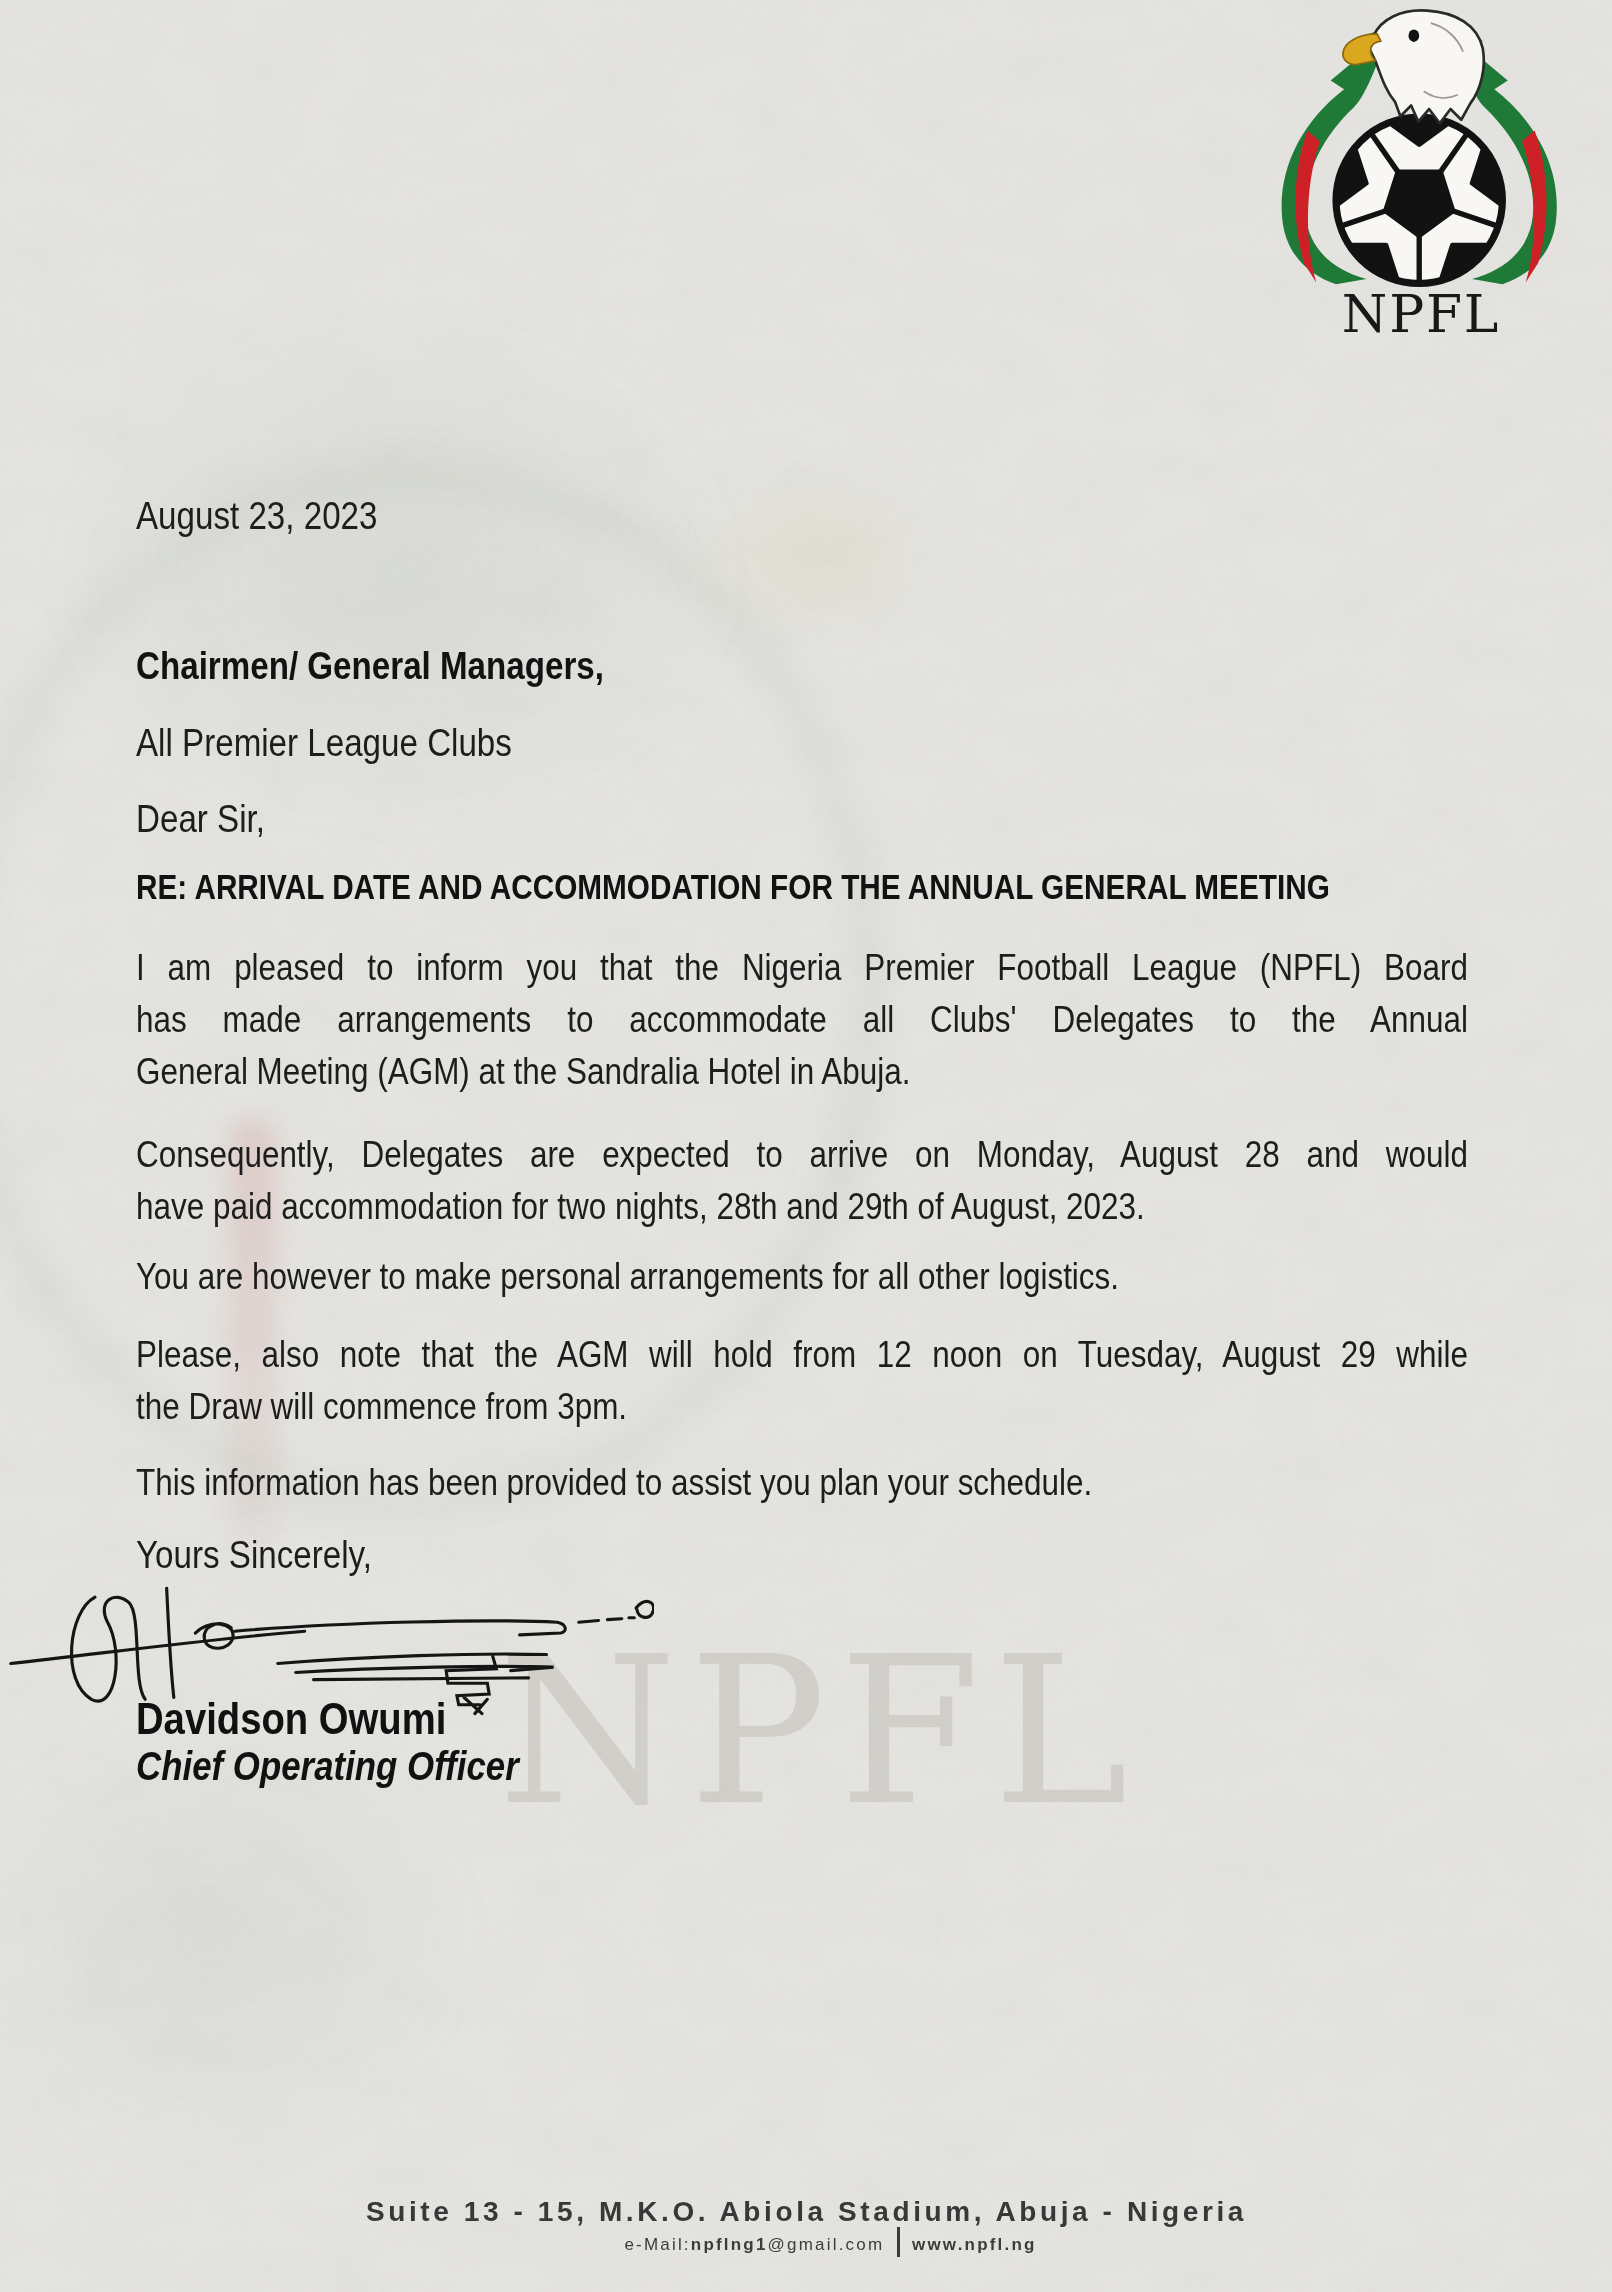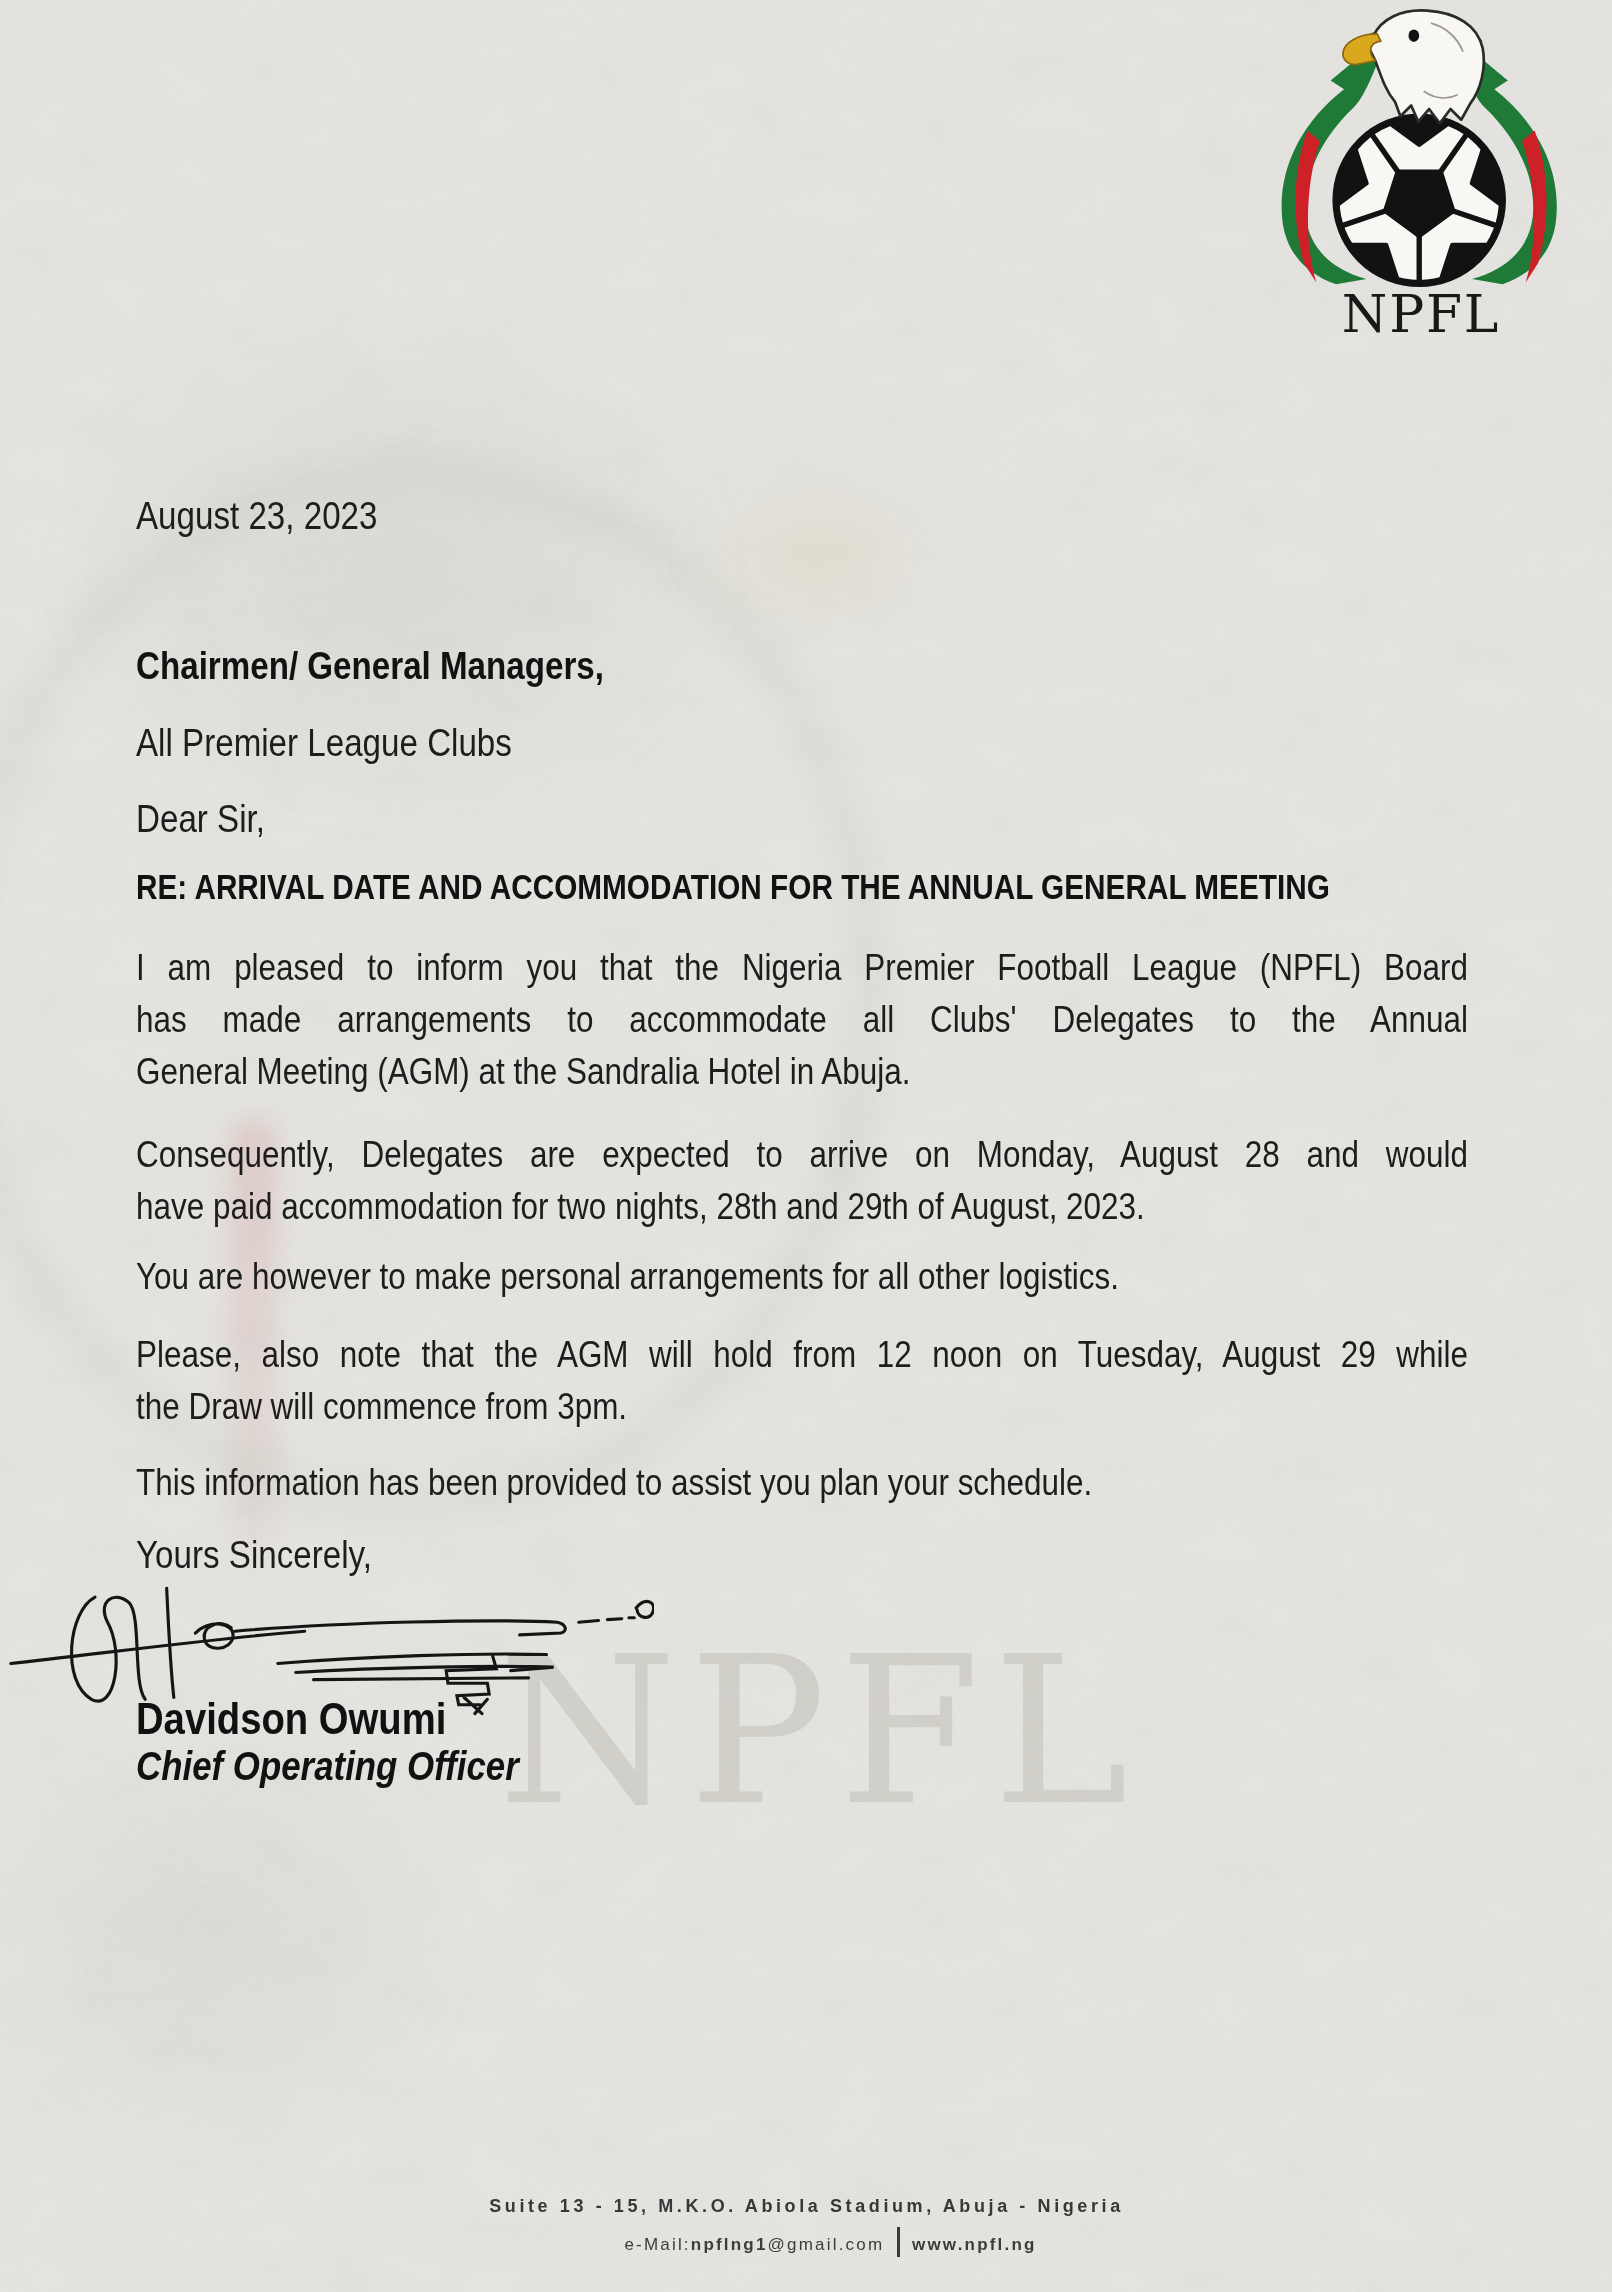--- a/index.html
+++ b/index.html
@@ -72,21 +72,21 @@
   .p2{top:1129px;}
   .p3{top:1251px;}
   .p4{top:1329px;}
   .p5{top:1457px;}
   .closing{top:1533px;font-size:39px;}
   .signature{position:absolute;left:9px;top:1581px;}
   .signatory-name{top:1693px;font-size:45px;font-weight:bold;color:#111;}
   .signatory-title{top:1743px;font-size:41px;font-weight:bold;font-style:italic;color:#111;}
   .footer-line1{
     position:absolute;left:0;top:2196px;width:100%;
-    text-align:center;font-size:18px;font-weight:bold;
+    text-align:center;font-size:28px;font-weight:bold;
     letter-spacing:3.6px;color:#383838;
   }
   .footer-line2{
     position:absolute;left:0;top:2227px;width:100%;
     text-align:center;font-size:17px;
     letter-spacing:2.2px;color:#3c3c3c;margin-left:24px;
   }
   .footer-line2 .seg-bold{font-weight:bold;}
   .sep-bar{
     display:inline-block;width:2.7px;height:30px;background:#3a3a3a;

